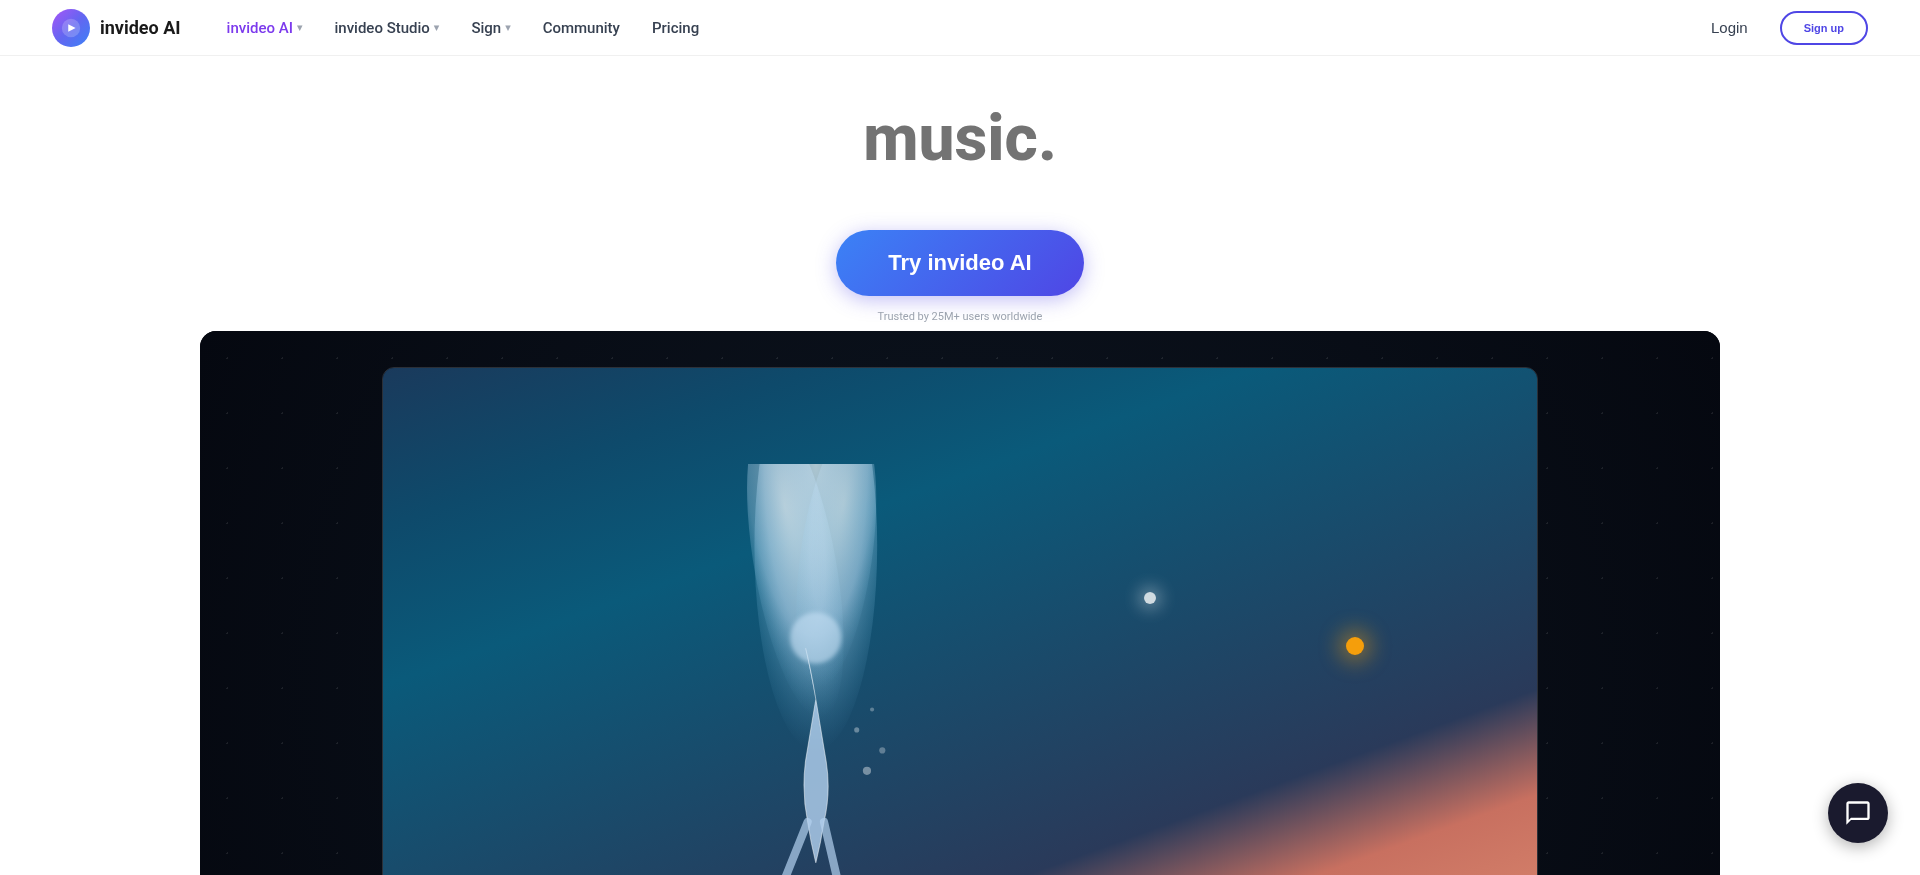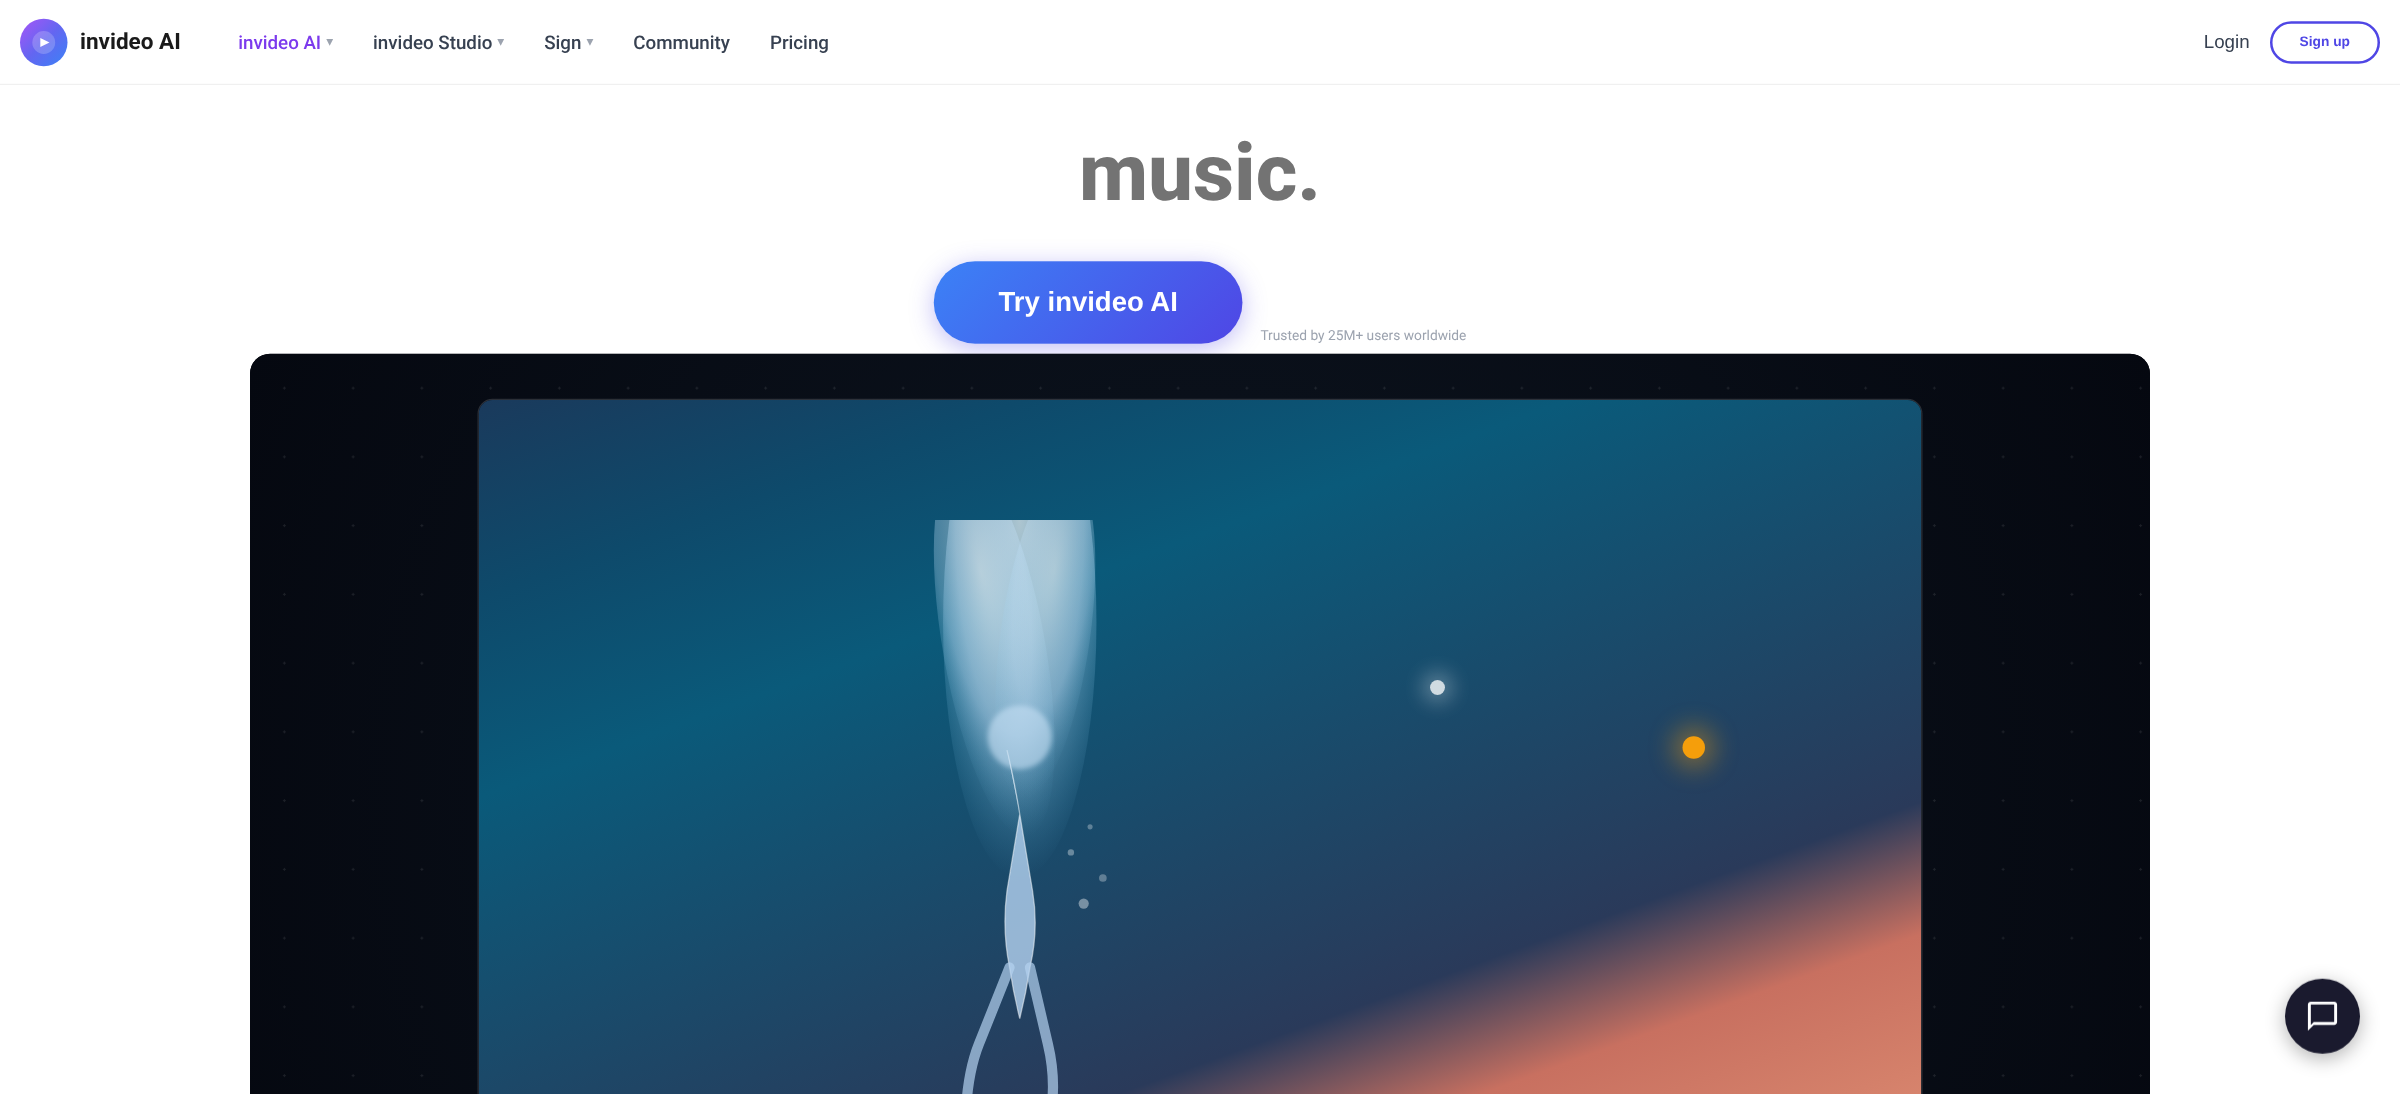--- a/index.html
+++ b/index.html
@@ -9,26 +9,26 @@
       background: #fff;
       overflow-x: hidden;
       width: 1920px;
       min-height: 875px;
     }
 
     
     nav {
       position: fixed;
       top: 0; left: 0; right: 0;
-      height: 68px;
+      height: 56px;
       background: rgba(255,255,255,0.97);
       display: flex;
       align-items: center;
       justify-content: space-between;
-      padding: 0 16px;
+      padding: 0 52px;
       z-index: 100;
       border-bottom: 1px solid rgba(0,0,0,0.06);
     }
 
     .nav-left {
       display: flex;
       align-items: center;
       gap: 32px;
     }
 
@@ -85,20 +85,21 @@
     .nav-link.active { color: #7c3aed; }
 
     .nav-link .chevron {
       font-size: 11px;
       color: #9ca3af;
     }
 
     .nav-right {
       display: flex;
       align-items: center;
+      gap: 16px;
     }
 
     .login-btn {
       font-size: 15px;
       font-weight: 500;
       color: #374151;
       cursor: pointer;
       padding: 8px 16px;
       border-radius: 8px;
       border: none;
@@ -133,24 +134,24 @@
     }
 
     .hero-title-partial {
       font-size: 64px;
       font-weight: 800;
       color: #737373;
       line-height: 1.1;
     }
 
     .hero-cta {
-      margin: 11px auto 0;
-      display: flex;
-      flex-direction: row;
-      align-items: flex-end;
+      margin: 32px auto 0;
+      display: flex;
+      flex-direction: column;
+      align-items: center;
       gap: 14px;
     }
 
     .try-btn {
       padding: 20px 52px;
       border-radius: 50px;
       background: linear-gradient(135deg, #3b82f6 0%, #4f46e5 100%);
       color: #fff;
       font-size: 22px;
       font-weight: 700;

